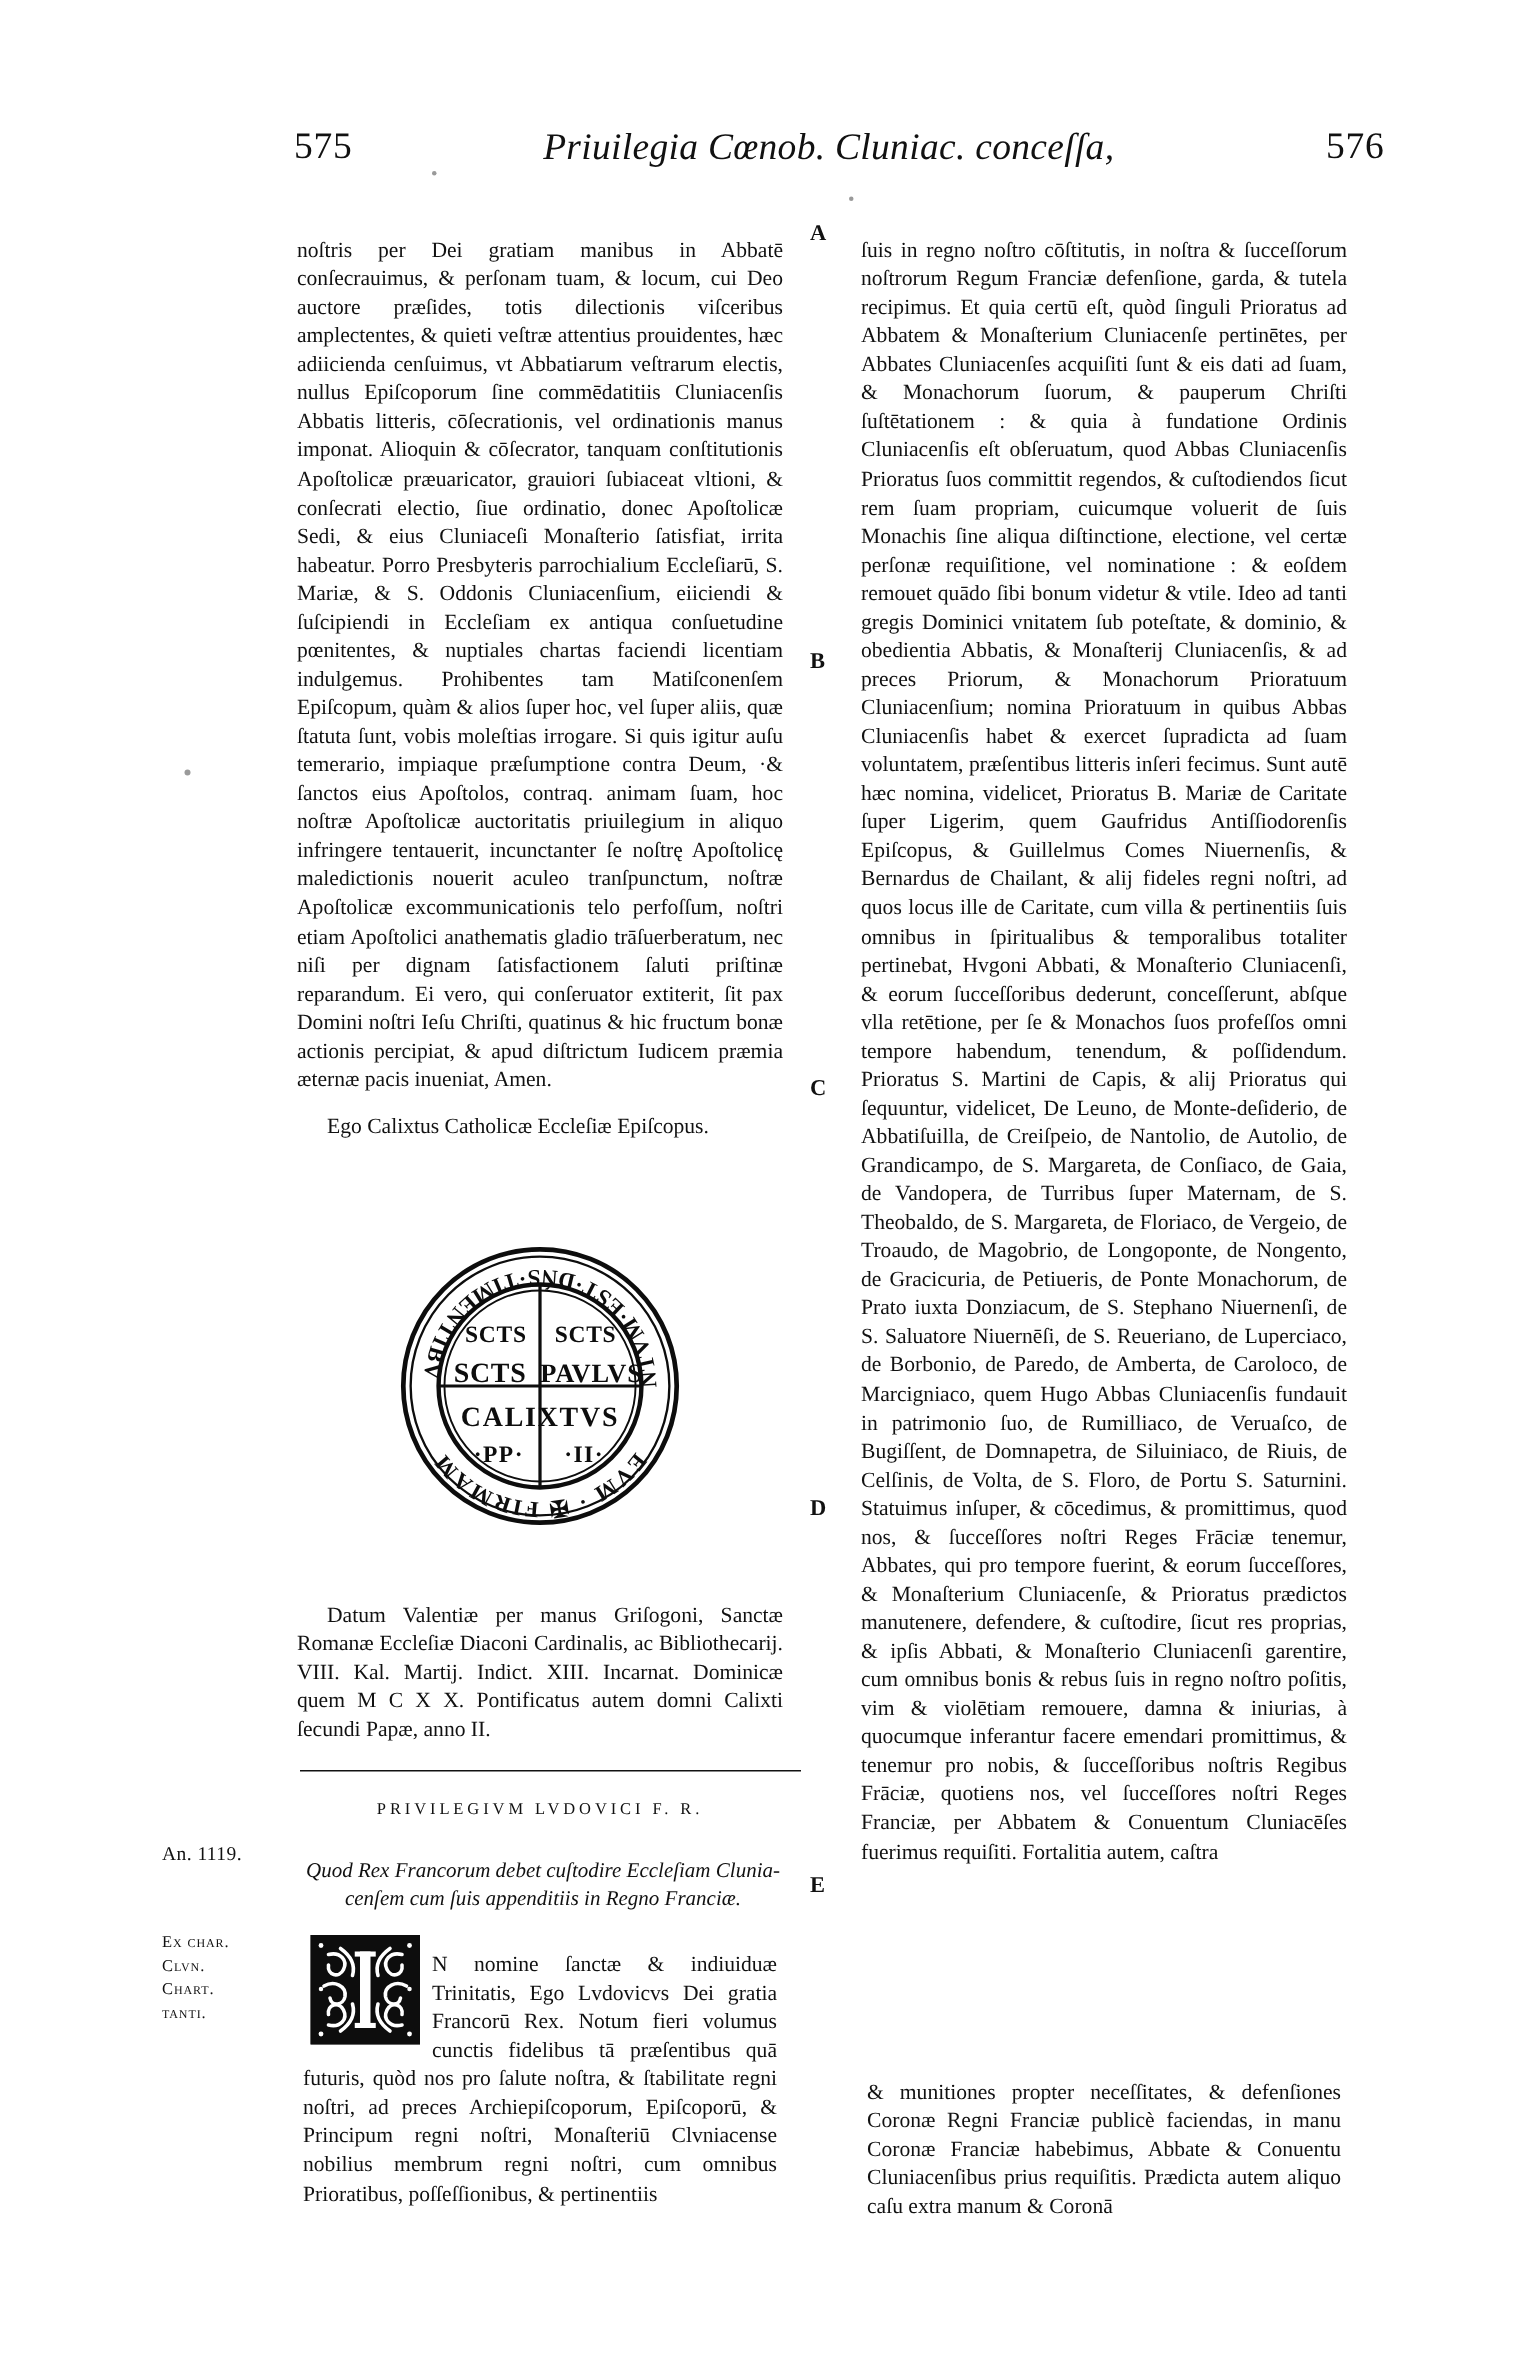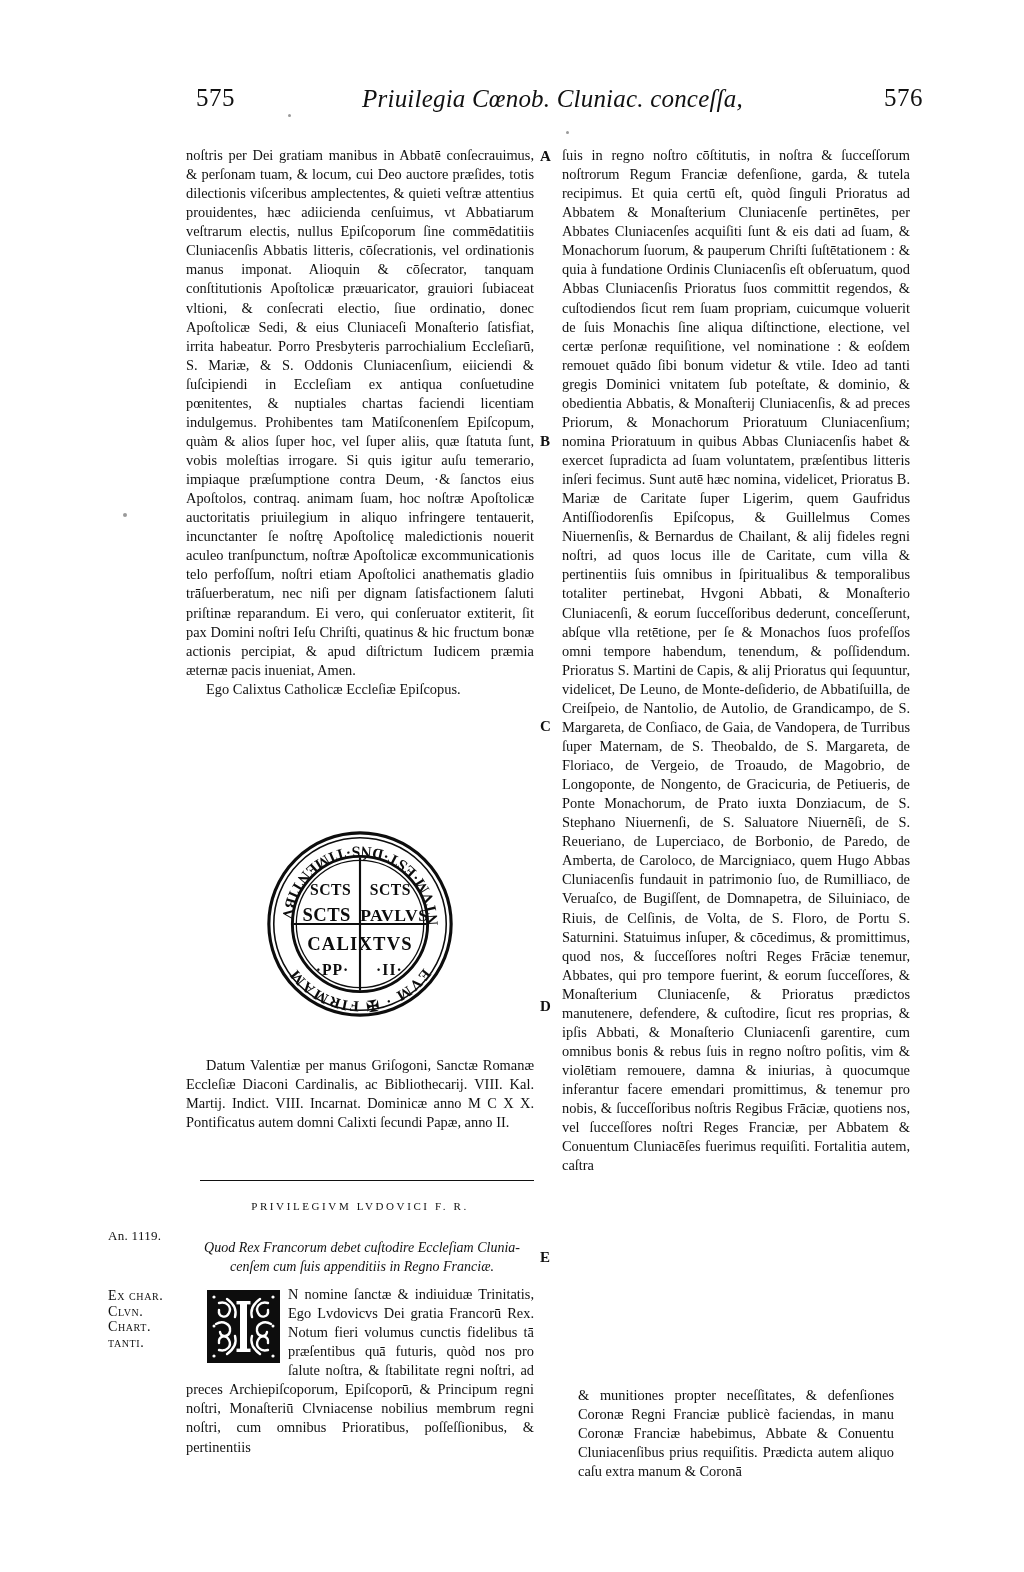--- a/index.html
+++ b/index.html
@@ -59,21 +59,21 @@
     font-size: 14.4px;
     line-height: 19.06px;
     text-align: justify;
     text-justify: inter-word;
     hyphens: manual;
   }
   .col-left  { left: 186px; }
   .col-right { left: 562px; }
 
   .col p {
-    margin: 0;
+    margin: 12px;
   }
   .col p.indent {
     text-indent: 20px;
   }
 
   
   .gutter-letter {
     position: absolute;
     left: 540px;
     font-size: 15px;
@@ -130,21 +130,21 @@
     position: absolute;
     left: 108px;
     top: 1228px;
     font-size: 13px;
     letter-spacing: 0.3px;
   }
   .margin-note {
     position: absolute;
     left: 108px;
     top: 1288px;
-    font-size: 14px;
+    font-size: 11px;
     line-height: 15.5px;
     letter-spacing: 0.6px;
     font-variant: small-caps;
   }
   .margin-note div { white-space: nowrap; }
 
   
   .initial {
     position: absolute;
     left: 207px;
@@ -161,21 +161,21 @@
     font-size: 14.4px;
     line-height: 19.06px;
     text-align: justify;
   }
   .opening .runaround {
     float: left;
     width: 102px;
     height: 78px;
     shape-outside: margin-box;
   }
-  .opening p { margin: 0; }
+  .opening p { margin: 16px; }
 
   .tail-right {
     position: absolute;
     left: 562px;
     top: 1370px;
     width: 348px;
     font-size: 14.4px;
     line-height: 19.06px;
     text-align: justify;
   }
@@ -243,21 +243,21 @@
         <text x="66" y="97" font-size="19" letter-spacing="0.5">SCTS</text>
         <text x="135" y="97" font-size="18" letter-spacing="0.5">PAVLVS</text>
         <text x="100" y="127" font-size="19" letter-spacing="1.2">CALIXTVS</text>
         <text x="72" y="152" font-size="16" letter-spacing="1">·PP·</text>
         <text x="130" y="152" font-size="16" letter-spacing="1">·II·</text>
       </g>
     </svg>
   </div>
 
   <div class="col" style="top:1056px; left:186px;">
-    <p class="indent">Datum Valentiæ per manus Griſogoni, Sanctæ Romanæ Eccleſiæ Diaconi Cardinalis, ac Bibliothecarij. VIII. Kal. Martij. Indict. VIII. Incarnat. Dominicæ anno M C X X. Pontificatus autem domni Calixti ſecundi Papæ, anno II.</p>
+    <p class="indent">Datum Valentiæ per manus Griſogoni, Sanctæ Romanæ Eccleſiæ Diaconi Cardinalis, ac Bibliothecarij. VIII. Kal. Martij. Indict. XIII. Incarnat. Dominicæ quem M C X X. Pontificatus autem domni Calixti ſecundi Papæ, anno II.</p>
   </div>
 
   <div class="sec-rule"></div>
   <div class="sec-title">PRIVILEGIVM  LVDOVICI  F.  R.</div>
   <div class="sec-subtitle">
     <div>Quod Rex Francorum debet cuſtodire Eccleſiam Clunia-</div>
     <div>cenſem cum ſuis appenditiis in Regno Franciæ.</div>
   </div>
 
   <div class="margin-year">An. 1119.</div>

